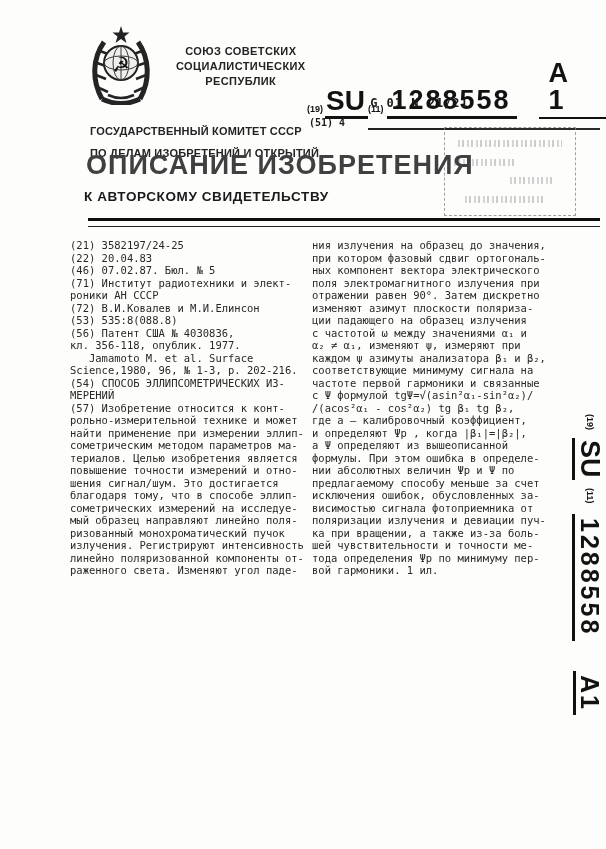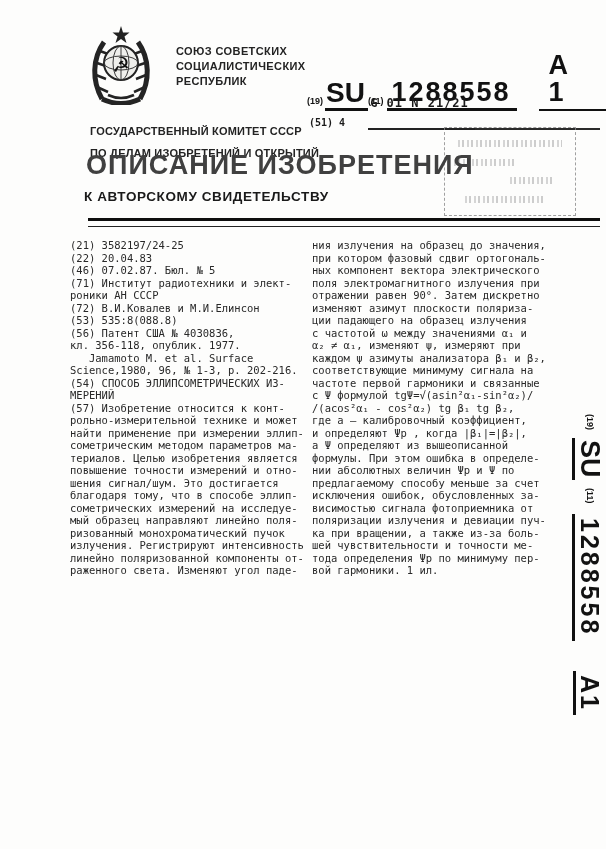--- a/index.html
+++ b/index.html
@@ -9,30 +9,30 @@
     overflow:hidden;color:#1d1d1d;
     font-family:"DejaVu Sans Mono","Liberation Mono",monospace;
   }
   .sans{font-family:"Liberation Sans","DejaVu Sans",sans-serif;}
 
   
   .emblem{position:absolute;left:88px;top:25px;width:66px;height:80px;}
   .union{
     position:absolute;left:176px;top:44px;
     font-weight:bold;font-size:11px;line-height:15px;letter-spacing:.4px;
-    white-space:pre-wrap;color:#232323;
+    white-space:pre-wrap;color:#232323;text-align:center;
   }
   .su-line{
     position:absolute;left:307px;top:52px;display:flex;align-items:flex-end;
     font-weight:bold;color:#121212;
   }
   .paren{font-size:9px;padding:0 2px 5px 0;font-weight:bold;}
   .su-code{font-size:28px;line-height:1;border-bottom:3px solid #111;padding:0 3px 1px 1px;}
   .su-number{font-size:27px;line-height:1;letter-spacing:2px;border-bottom:3px solid #111;padding:0 6px 2px 4px;margin-left:2px;}
-  .su-kind{font-size:27px;line-height:1;border-bottom:2px solid #111;padding:0 14px 3px 10px;margin-left:22px;letter-spacing:3px;}
+  .su-kind{font-size:27px;line-height:1;border-bottom:2px solid #111;padding:0 14px 3px 10px;margin-left:22px;letter-spacing:3px;margin-top:8px;}
 
   .ipc-line{
     position:absolute;left:309px;top:96px;right:6px;
     display:flex;align-items:flex-end;font-weight:bold;color:#1a1a1a;
   }
   .ipc-label{font-size:10px;margin-right:23px;padding-bottom:2px;}
   .ipc-code{font-size:12px;letter-spacing:1px;border-bottom:2px solid #222;padding:0 6px 18px 2px;}
   .ipc-rule{flex:1;border-bottom:2px solid #2a2a2a;height:1px;}
 
   .stamp{

